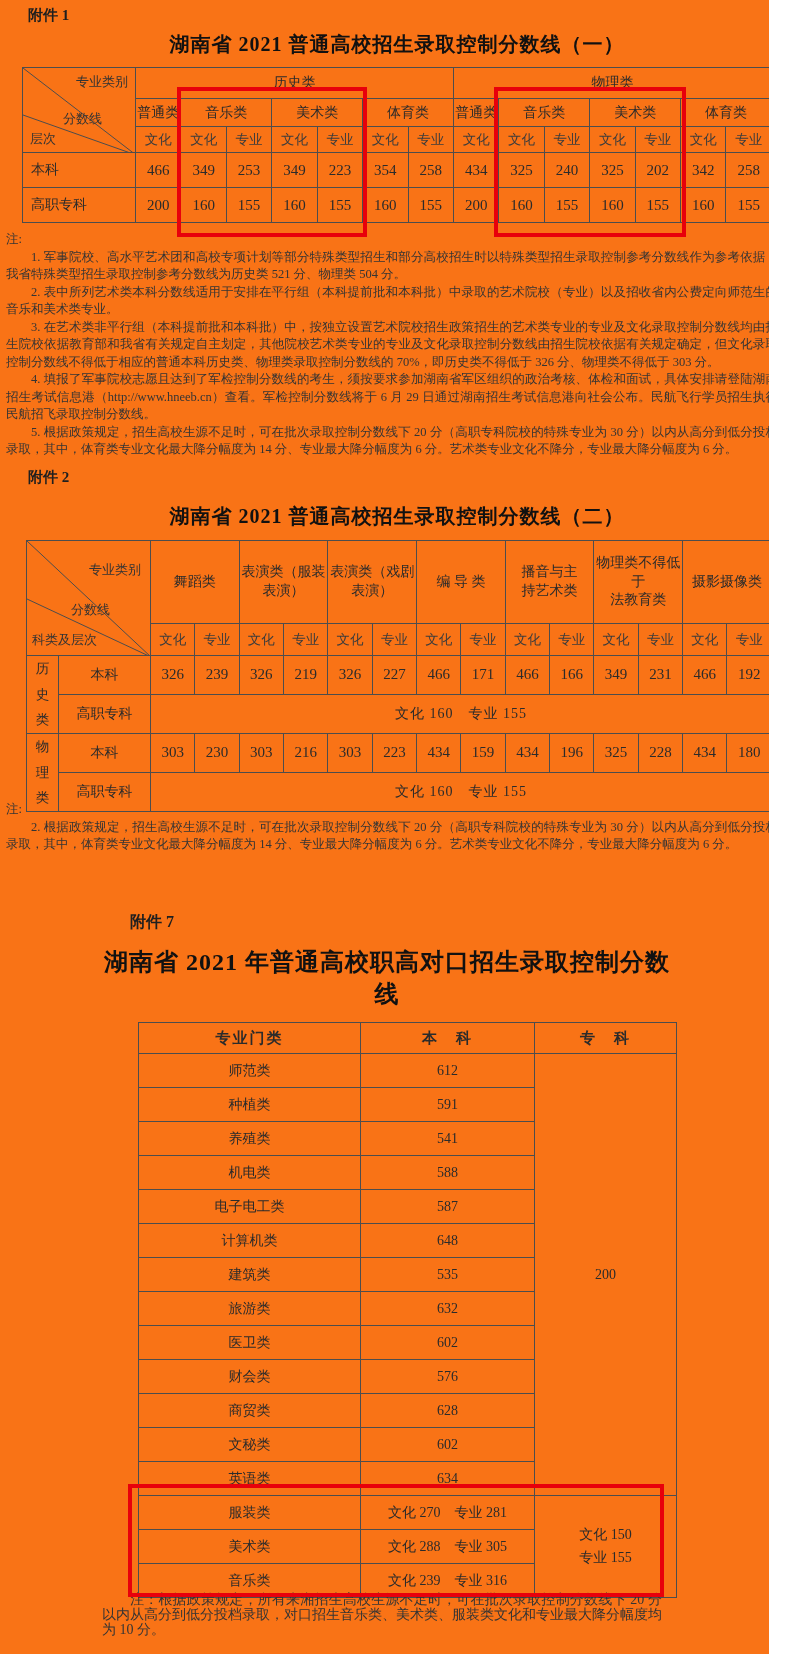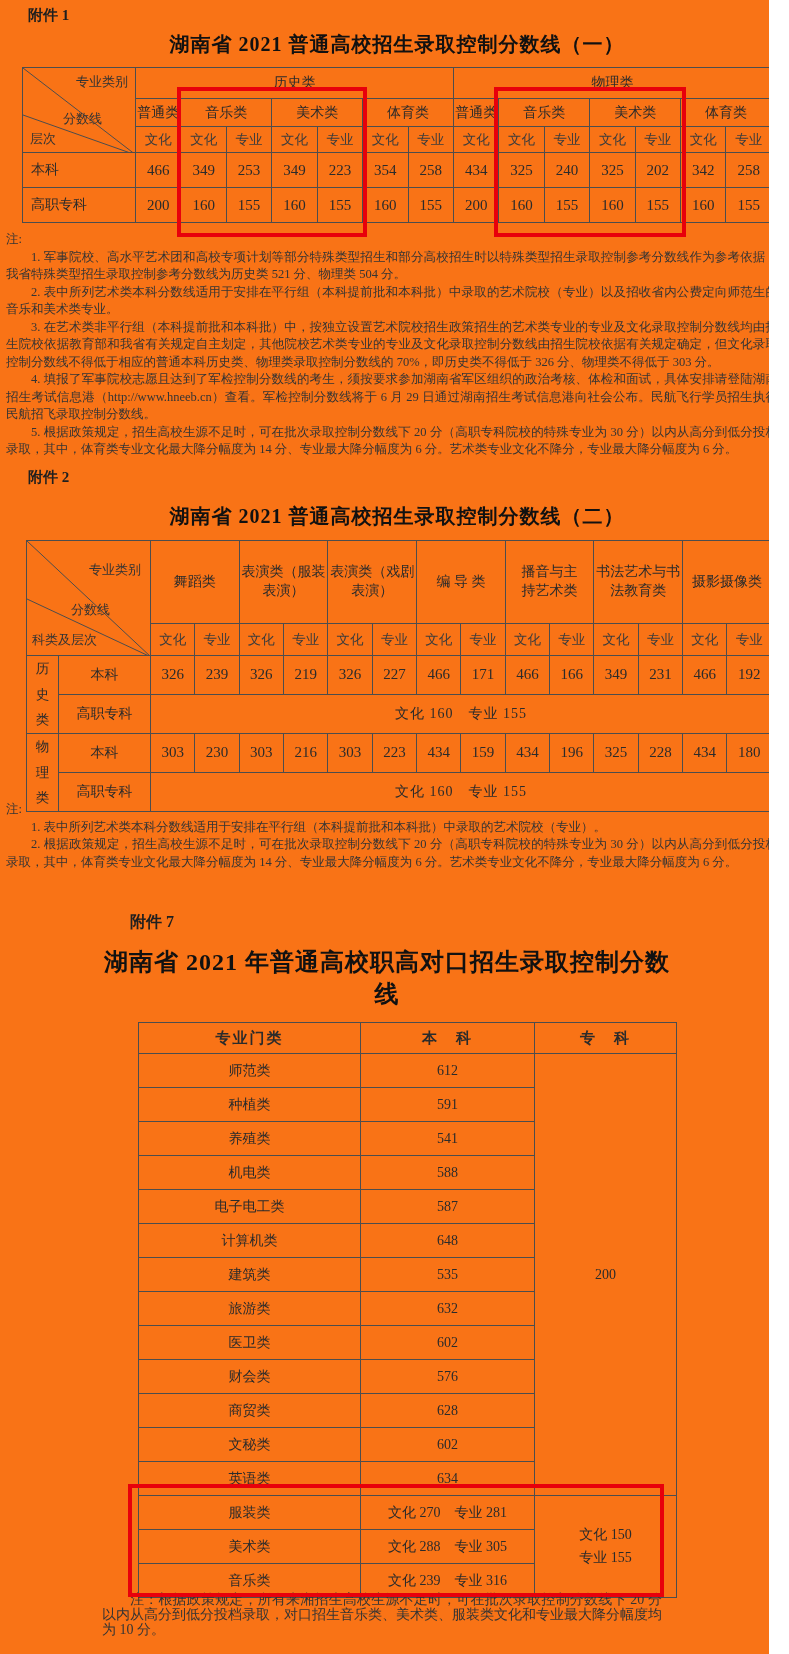--- a/index.html
+++ b/index.html
@@ -161,21 +161,21 @@
         <span class="c2-bot">科类及层次</span>
       </td>
       <td class="cat" colspan="2">舞蹈类</td>
       <td class="cat" colspan="2">表演类（服装
 表演）</td>
       <td class="cat" colspan="2">表演类（戏剧
 表演）</td>
       <td class="cat" colspan="2">编 导 类</td>
       <td class="cat" colspan="2">播音与主
 持艺术类</td>
-      <td class="cat" colspan="2">书法艺术与书
+      <td class="cat" colspan="2">物理类不得低于
 法教育类</td>
       <td class="cat" colspan="2">摄影摄像类</td>
     </tr>
     <tr style="height:32px;">
       <td class="sub">文化</td>
       <td class="sub">专业</td>
       <td class="sub">文化</td>
       <td class="sub">专业</td>
       <td class="sub">文化</td>
       <td class="sub">专业</td>
@@ -230,21 +230,20 @@
     </tr>
     <tr style="height:35px;">
       <td>高职专科</td>
       <td class="merged" colspan="14">文化 160　专业 155</td>
     </tr>
   </tbody>
     </table>
 
   <div class="abs notes" style="left:6px;top:801px;width:772px;">
     <p>注:</p>
-    <p class="ni">1. 表中所列艺术类本科分数线适用于安排在平行组（本科提前批和本科批）中录取的艺术院校（专业）。</p>
     <p class="ni">2. 根据政策规定，招生高校生源不足时，可在批次录取控制分数线下 20 分（高职专科院校的特殊专业为 30 分）以内从高分到低分投档录取，其中，体育类专业文化最大降分幅度为 14 分、专业最大降分幅度为 6 分。艺术类专业文化不降分，专业最大降分幅度为 6 分。</p>
   </div>
 
   <div class="abs att-label" style="left:130px;top:912px;font-size:16px;">附件 7</div>
   <div class="abs doc-title" style="left:98px;top:946px;width:578px;font-size:24px;">湖南省 2021 年普通高校职高对口招生录取控制分数线</div>
 
   <table class="t t3 abs" style="left:138px;top:1022px;">
     <colgroup>
         <col style="width:222px">
         <col style="width:174px">

